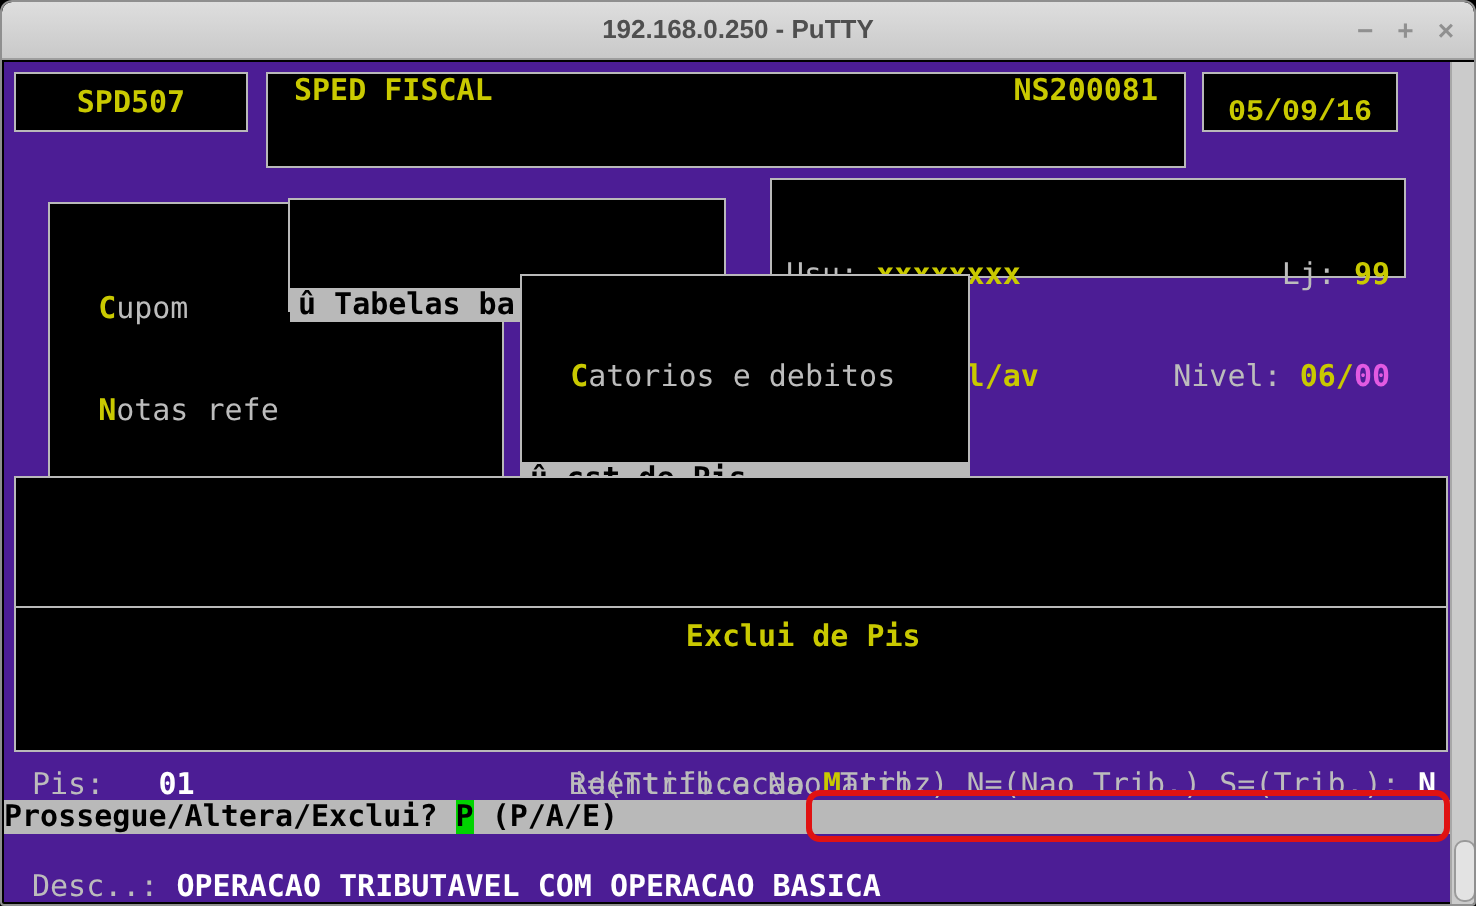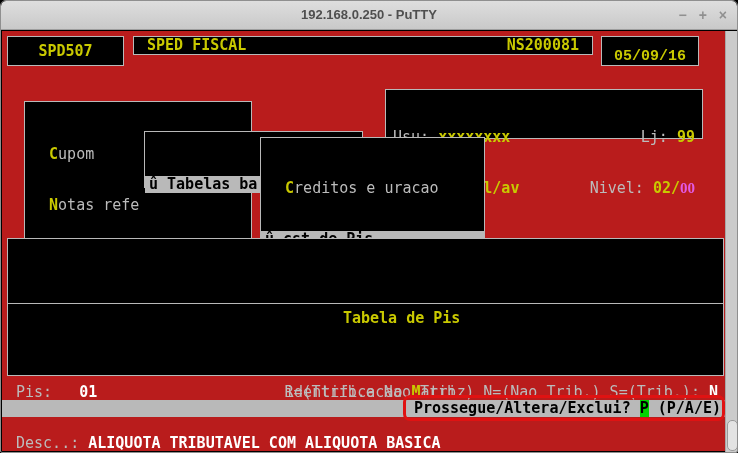--- a/index.html
+++ b/index.html
@@ -15,48 +15,48 @@
   body{font-family:"DejaVu Sans Mono",monospace;background:#000;}
   .window{position:absolute;inset:0;border:1px solid #8f8f8f;border-radius:6px 6px 2px 2px;overflow:hidden;background:#000;padding-left:41px;}
   .titlebar{position:absolute;left:0;top:0;right:0;height:29px;
     background:linear-gradient(#dedede,#c9c9c9);
     border-bottom:1px solid #9e9e9e;border-radius:5px 5px 0 0;}
   .titlebar .title{position:absolute;left:0;right:0;top:6px;text-align:center;
     font-family:"Liberation Sans",sans-serif;font-size:13px;font-weight:bold;color:#4f4f4f;}
   .winctrls{position:absolute;right:10px;top:5px;display:flex;gap:12px;
     font-family:"Liberation Sans",sans-serif;font-size:14px;font-weight:bold;color:#909090;}
   .winctrls span{cursor:default;line-height:18px;}
-  .term{position:absolute;left:1px;right:1px;top:30px;bottom:1px;background:#b91c1c;
+  .term{position:absolute;left:1px;right:1px;top:30px;bottom:1px;background:#4c1d95;
     font-size:15px;line-height:17px;color:var(--term-white);white-space:pre;}
   .tbox{position:absolute;background:#000;border:1px solid var(--border);}
   .yellow{color:var(--term-yellow);font-weight:bold;}
   .bwhite{color:var(--term-bwhite);font-weight:bold;}
   .hk{color:var(--term-yellow);font-weight:bold;}
-  .magenta{color:var(--term-magenta);font-weight:bold;font-family:Liberation Serif, serif;}
+  .magenta{color:var(--term-magenta);font-weight:bold;}
 
   .box-program{left:5px;top:5px;width:117px;height:30px;display:flex;align-items:center;justify-content:center;}
-  .box-app{left:131px;top:5px;width:460px;height:19px;display:flex;justify-content:space-between;padding:0 13px;}
+  .box-app{left:131px;top:5px;width:460px;height:48px;display:flex;justify-content:space-between;padding:0 13px;}
   .box-date{left:599px;top:5px;width:98px;height:30px;display:flex;align-items:flex-end;justify-content:center;font-family:Liberation Mono, monospace;}
 
   .box-session{left:383px;top:58px;width:318px;height:50px;padding:5px 7px 0 7px;}
   .sess-line{display:flex;justify-content:space-between;height:17px;}
 
   .box-mainmenu{left:22px;top:70px;width:228px;height:137px;border-bottom:none;padding-top:10px;}
-  .box-submenu1{left:142px;top:100px;width:219px;height:57px;padding-top:10px;}
+  .box-submenu1{left:142px;top:68px;width:219px;height:57px;padding-top:10px;}
   .box-submenu2{left:258px;top:106px;width:225px;height:101px;border-bottom:none;padding-top:8px;}
   .mrow{height:17px;padding-left:6px;}
   .mrow.sel{background:var(--sel-bg);color:#000;padding-left:4px;font-weight:bold;}
 
   .box-tabela{left:5px;top:207px;width:717px;height:138px;}
   .tabela-title{height:31px;border-bottom:1px solid var(--border);text-align:center;line-height:30px;}
   .tabela-body{padding:12px 5px 0 8px;}
   .tline{display:flex;justify-content:space-between;height:17px;}
 
   .statusbar{position:absolute;left:0;top:369px;width:723px;height:17px;background:var(--sel-bg);
-    color:#000;display:flex;justify-content:flex-end;padding-right:4px;font-weight:bold;}
+    color:#000;display:flex;padding-right:4px;font-weight:bold;}
   .answer-cursor{background:#00d400;color:#000;}
   .red-annotation{position:absolute;left:401px;top:364px;width:322px;height:26px;
     border:3px solid #e01212;border-radius:7px;z-index:6;pointer-events:none;}
   .footer-line{position:absolute;left:5px;top:388px;}
 
   .scrollbar{position:absolute;left:723px;top:0;width:14px;height:422px;background:#cbcbcb;border-left:1px solid #a8a8a8;}
   .scroll-thumb{position:absolute;left:1px;bottom:2px;width:11px;height:31px;background:#e3e3e3;
     border:1px solid #9a9a9a;border-radius:5px;}
 </style>
 </head>
@@ -88,60 +88,60 @@
     </div>
 
     
     <div class="tbox box-session">
       <div class="sess-line">
         <span><span>Usu: </span><span class="yellow">xxxxxxxx</span></span>
         <span><span>Lj: </span><span class="yellow">99</span></span>
       </div>
       <div class="sess-line">
         <span><span>Imp: </span><span class="yellow">../rel/av</span></span>
-        <span><span>Nivel: </span><span class="yellow">02/</span><span class="magenta">00</span></span>
+        <span><span>Nivel: </span><span class="yellow">06/</span><span class="magenta">00</span></span>
       </div>
     </div>
 
     
     <div class="tbox box-mainmenu">
       <div class="mrow"><span>  </span><span class="hk">C</span><span>upom</span></div>
       <div class="mrow"><span>  </span><span class="hk">N</span><span>otas refe</span></div>
       <div class="mrow"><span>  re</span><span class="hk">L</span><span>atorios</span></div>
       <div class="mrow"><span>  ferramen</span><span class="hk">T</span><span>as</span></div>
       <div class="mrow"><span>  a</span><span class="hk">P</span><span>uracao</span></div>
       <div class="mrow"><span>  a</span><span class="hk">J</span><span>uste de itens</span></div>
     </div>
 
     
     <div class="tbox box-submenu1">
       <div class="mrow sel">û Tabelas ba</div>
     </div>
 
     
     <div class="tbox box-submenu2">
-      <div class="mrow"><span>  </span><span class="hk">C</span><span>reditos e uracao</span></div>
+      <div class="mrow"><span>  </span><span class="hk">C</span><span>atorios e debitos</span></div>
       <div class="mrow sel">û cst de Pis</div>
       <div class="mrow"><span>  cst de </span><span class="hk">C</span><span>ofins</span></div>
       <div class="mrow"><span>  </span><span class="hk">B</span><span>ebidas frias</span></div>
       <div class="mrow"><span>  identificacao </span><span class="hk">M</span><span>atriz</span></div>
     </div>
 
     
     <div class="tbox box-tabela">
       <div class="tabela-title">
-        <span class="yellow">Tabela de Pis</span>
+        <span class="yellow">Exclui de Pis</span>
       </div>
       <div class="tabela-body">
         <div class="tline">
           <span><span>Pis:   </span><span class="bwhite">01</span></span>
           <span><span>R=(Ttrib.e Nao Trib.) N=(Nao Trib.) S=(Trib.): </span><span class="bwhite">N</span></span>
         </div>
         <div class="tline">
-          <span><span>Desc..: </span><span class="bwhite">ALIQUOTA TRIBUTAVEL COM ALIQUOTA BASICA</span></span>
+          <span><span>Desc..: </span><span class="bwhite">OPERACAO TRIBUTAVEL COM OPERACAO BASICA</span></span>
         </div>
       </div>
     </div>
 
     
     <div class="statusbar">
       <span>Prossegue/Altera/Exclui? </span><span class="answer-cursor">P</span><span> (P/A/E)</span>
     </div>
     <div class="red-annotation"></div>
 

